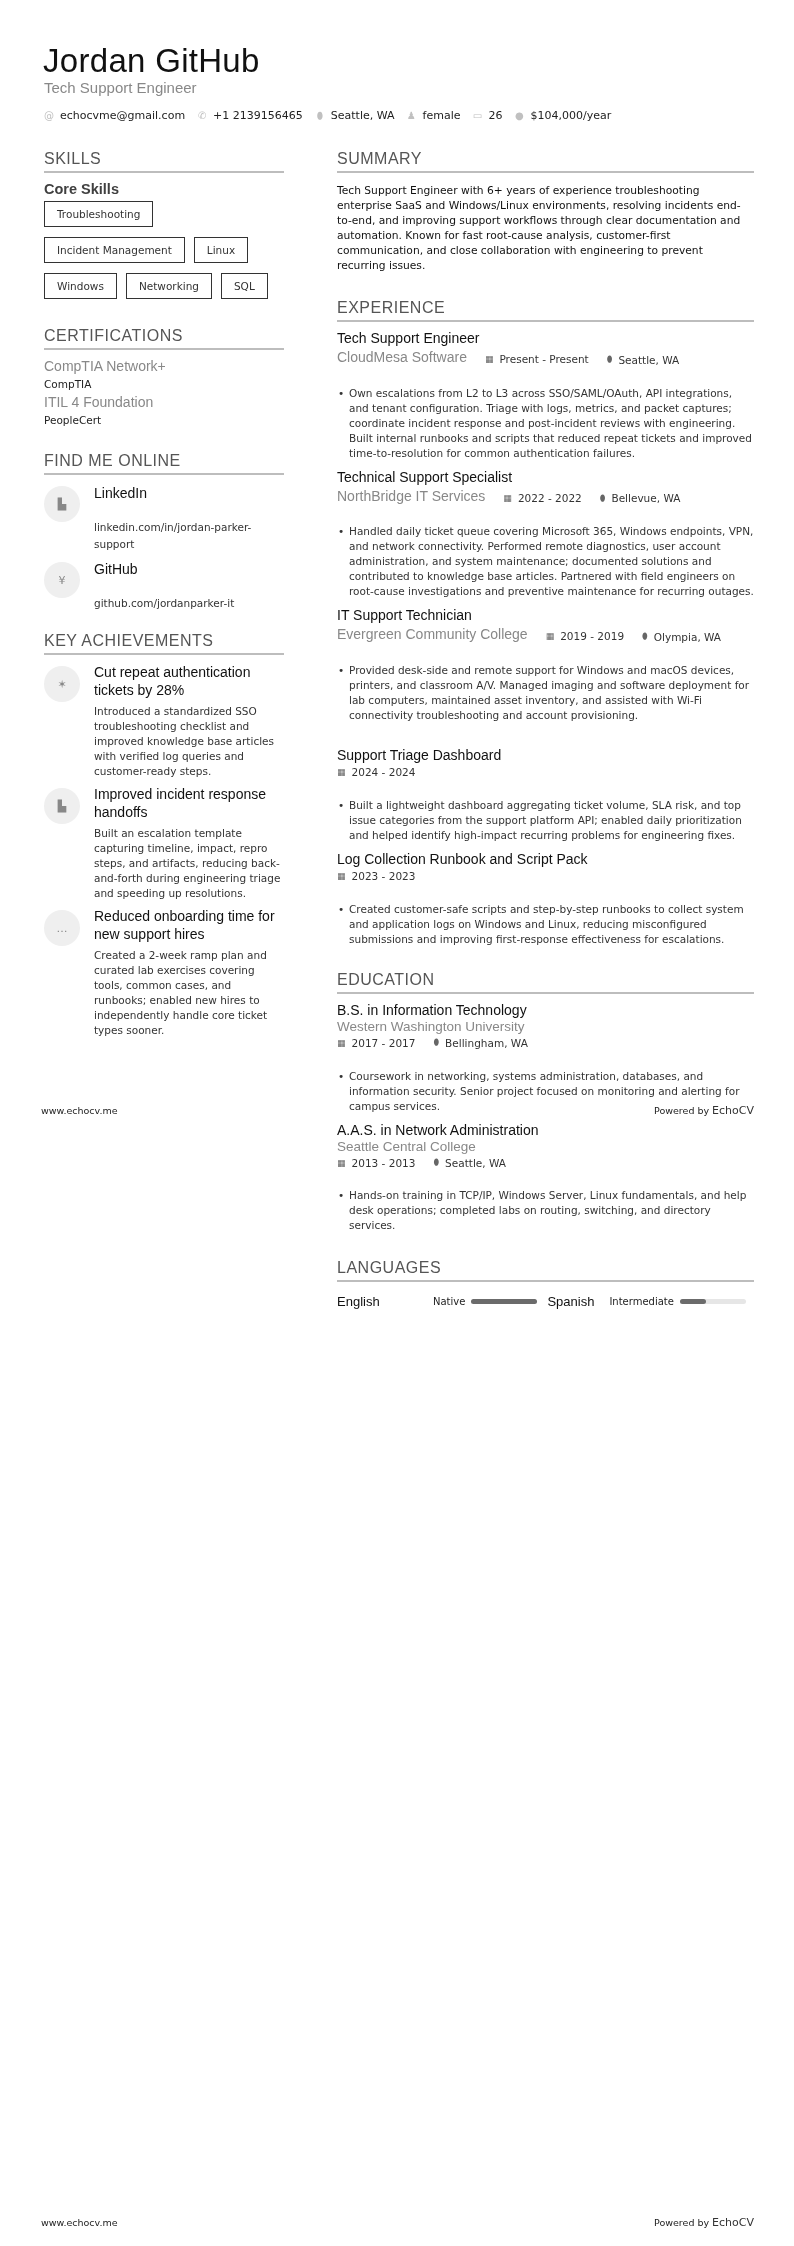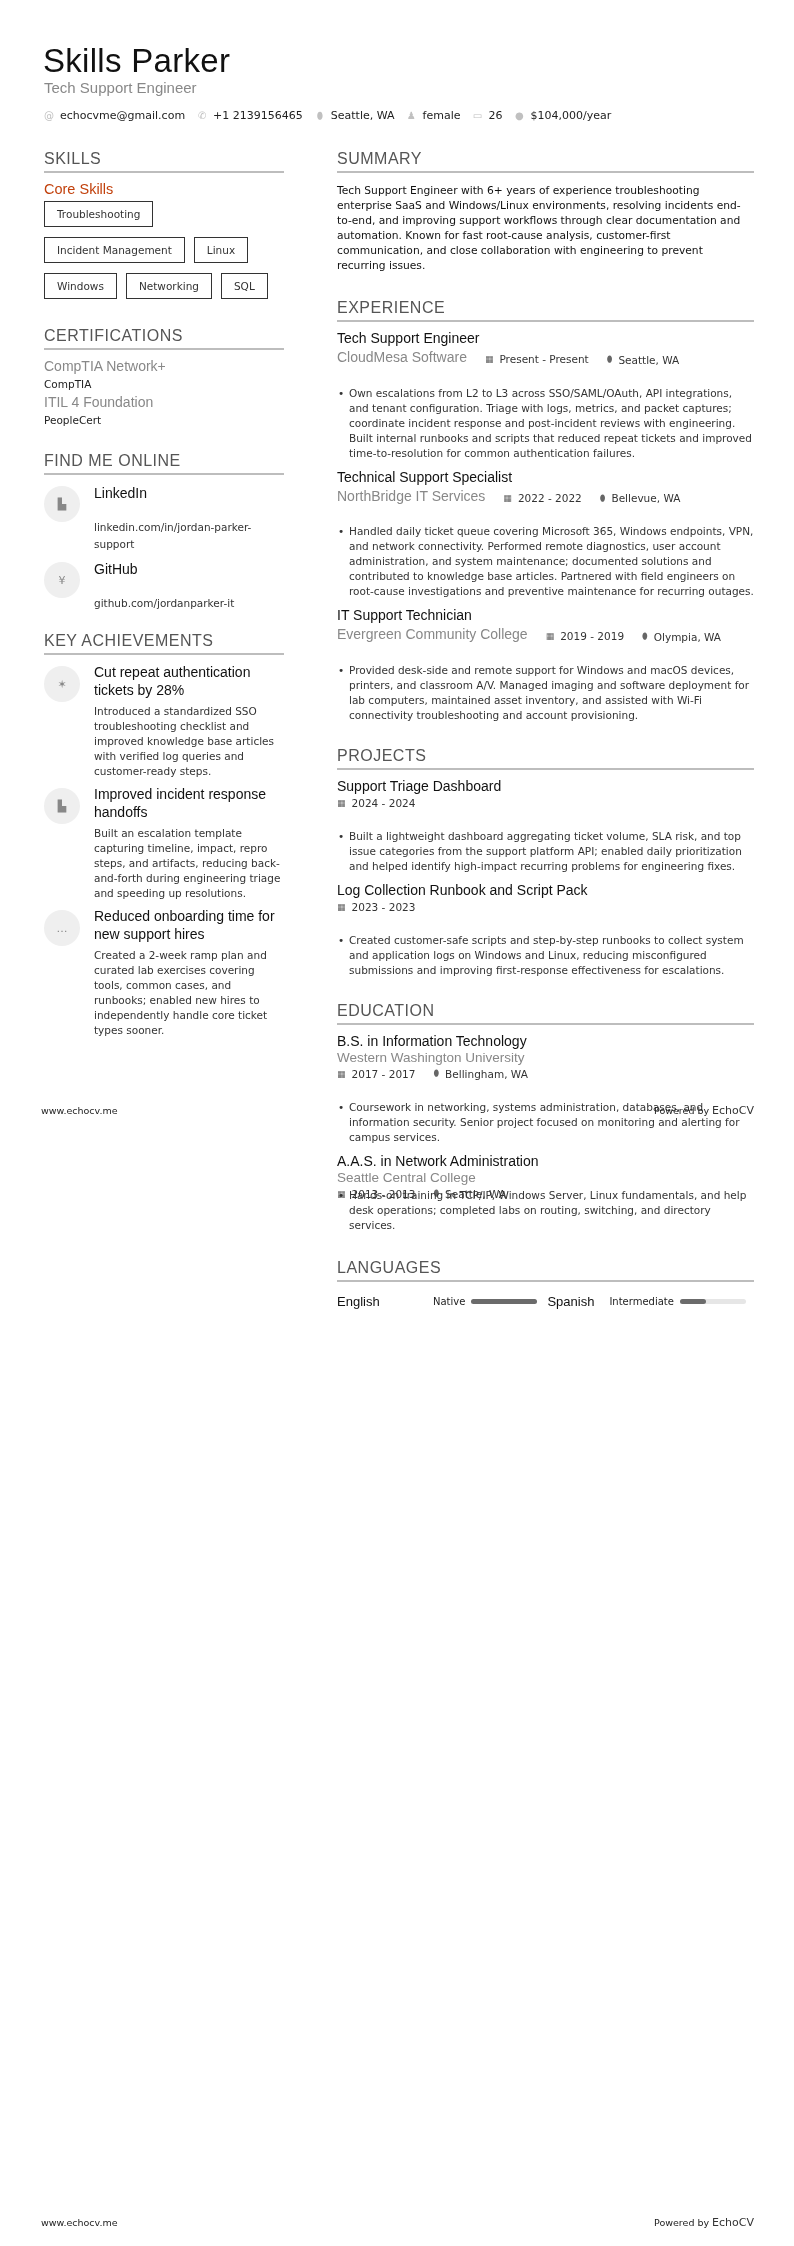--- a/index.html
+++ b/index.html
@@ -13,21 +13,21 @@
   .role { position: absolute; left: 44px; top: 79px; font-family: "Liberation Sans", sans-serif; font-size: 15px; color: #888; }
   .contacts { position: absolute; left: 44px; top: 109px; display: flex; align-items: center; font-size: 11px; color: #222; }
   .contact { display: flex; align-items: center; margin-right: 12px; }
   .contact .ic { color: #c0c0c0; font-size: 10px; margin-right: 6px; width: 10px; text-align: center; }
 
   .col-left { position: absolute; left: 44px; width: 240px; }
   .col-right { position: absolute; left: 337px; width: 417px; }
 
   .sec-title { font-family: "Liberation Sans", sans-serif; font-size: 16px; color: #555; letter-spacing: 0.5px; padding-bottom: 3px; border-bottom: 2px solid #bdbdbd; margin-bottom: 8px; text-transform: uppercase; }
 
-  .sub-title { font-family: "Liberation Sans", sans-serif; font-size: 14.5px; color: #c2410c; margin-bottom: 4px; }
+  .sub-title { font-family: "Liberation Sans", sans-serif; font-size: 14.5px; color: #404040; margin-bottom: 4px; font-weight: bold; }
   .tags { display: flex; flex-wrap: wrap; gap: 10px 9px; width: 240px; }
   .tag { border: 1px solid #333; padding: 6px 12px; font-size: 10.5px; color: #333; }
 
   .cert-name { font-family: "Liberation Sans", sans-serif; font-size: 14px; color: #888; margin-top: 4px; }
   .cert-org { font-size: 10.5px; color: #222; margin-top: 4px; margin-bottom: 4px; }
 
   .link-item { display: flex; margin-bottom: 6px; }
   .circle { width: 36px; height: 36px; border-radius: 50%; background: #efefef; flex: none; display: flex; align-items: center; justify-content: center; color: #888; font-size: 11px; margin-right: 14px; margin-top: 3px; }
   .link-title { font-family: "Liberation Sans", sans-serif; font-size: 14px; color: #111; margin-top: 2px; }
   .link-url { font-size: 10.5px; color: #333; line-height: 17px; margin-top: 18px; }
@@ -57,21 +57,21 @@
   .lang-name { font-family: "Liberation Sans", sans-serif; font-size: 13px; color: #111; }
   .lang-level { font-size: 10px; color: #222; margin-right: 6px; }
   .bar { height: 5px; background: #e6e6e6; border-radius: 3px; position: relative; }
   .bar-fill { position: absolute; left: 0; top: 0; height: 5px; background: #6b6b6b; border-radius: 3px; }
 </style>
 </head>
 <body>
 
 <div class="page page1">
 
-  <div class="name">Skills Parker</div>
+  <div class="name">Jordan GitHub</div>
   <div class="role">Tech Support Engineer</div>
 
   <div class="contacts">
     <div class="contact">
       <span class="ic">@</span>
       <span>echocvme@gmail.com</span>
     </div>
     <div class="contact">
       <span class="ic">✆</span>
       <span>+1 2139156465</span>
@@ -220,21 +220,20 @@
               <span>Olympia, WA</span>
             </span>
         </div>
         <ul class="bullets">
             <li>Provided desk-side and remote support for Windows and macOS devices, printers, and classroom A/V. Managed imaging and software deployment for lab computers, maintained asset inventory, and assisted with Wi-Fi connectivity troubleshooting and account provisioning.</li>
           </ul>
       </div>
     </section>
 
     <section style="margin-top:24px;">
-      <div class="sec-title">PROJECTS</div>
       <div>
         <div class="job-title">Support Triage Dashboard</div>
         <div class="meta-row">
             <span class="meta">
               <span class="mi">▦</span>
               <span>2024 - 2024</span>
             </span>
           </div>
         <ul class="bullets">
             <li>Built a lightweight dashboard aggregating ticket volume, SLA risk, and top issue categories from the support platform API; enabled daily prioritization and helped identify high-impact recurring problems for engineering fixes.</li>

